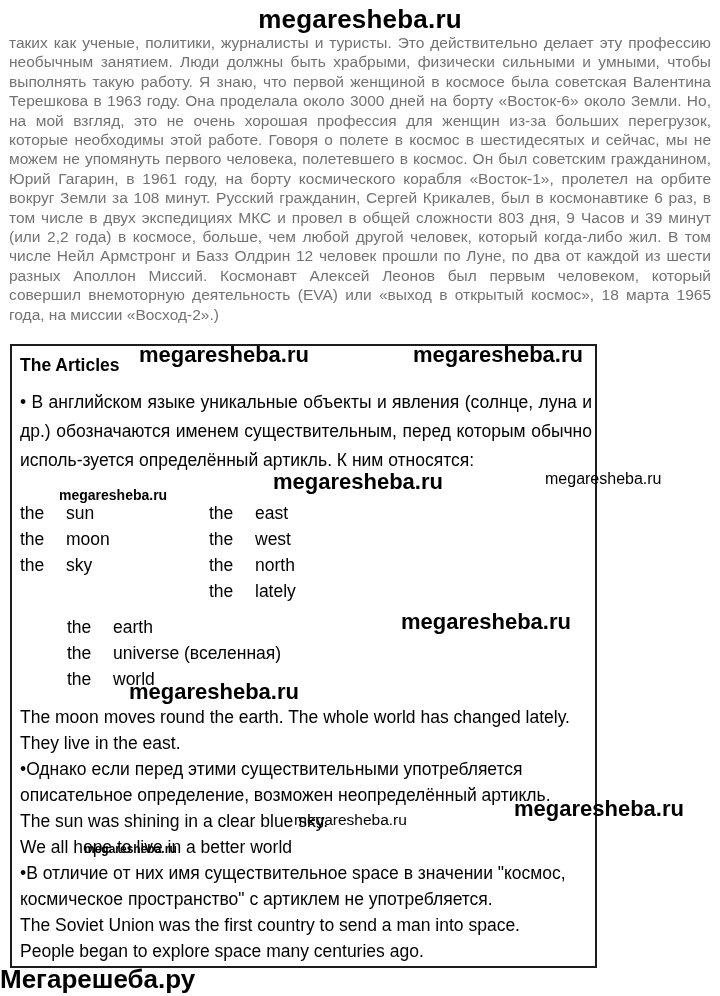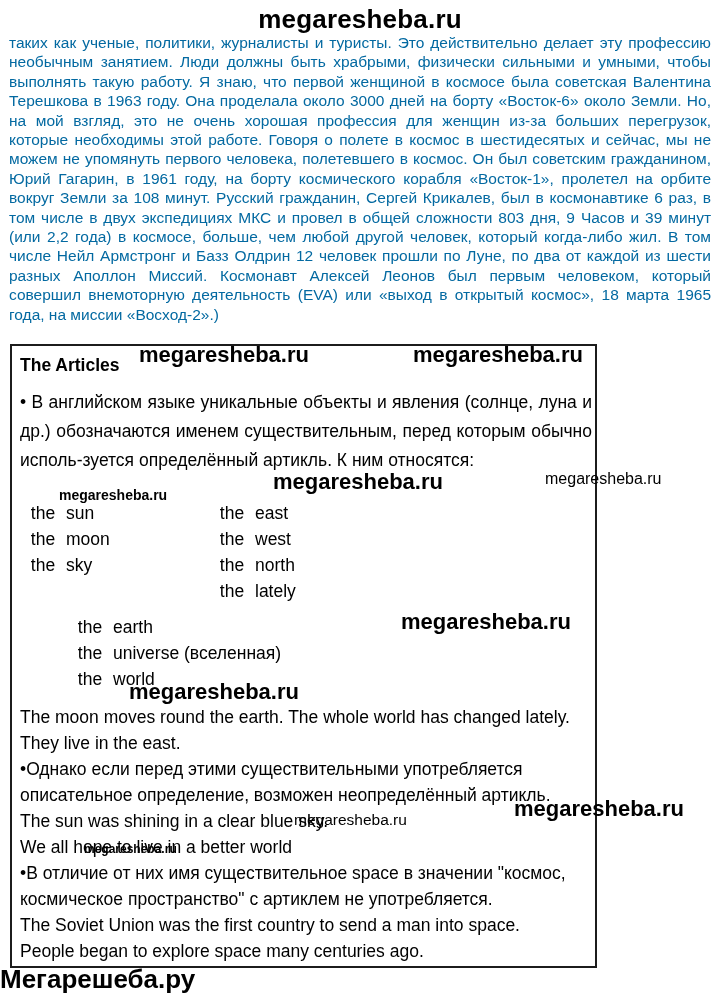--- a/index.html
+++ b/index.html
@@ -26,21 +26,21 @@
   }
 
   .intro {
     position: absolute;
     top: 33px;
     left: 9px;
     width: 702px;
     font-size: 15.5px;
     line-height: 19.4px;
     text-align: justify;
-    color: #0369a1;
+    color: #737373;
   }
 
   .articles-box {
     position: absolute;
     top: 344px;
     left: 10px;
     width: 587px;
     height: 624px;
     border: 2px solid #1c1c1c;
   }
@@ -60,21 +60,21 @@
     width: 572px;
     font-size: 17.5px;
     line-height: 29px;
     text-align: justify;
   }
 
   .word-list { position: absolute; font-size: 17.5px; line-height: 26px; }
   .list-a { top: 154px; left: 8px; }
   .list-b { top: 154px; left: 197px; }
   .list-c { top: 268px; left: 55px; }
-  .word-list .art { display: inline-block; width: 46px; text-align: center; }
+  .word-list .art { display: inline-block; width: 46px; }
   .word-list .word { display: inline-block; }
 
   .body-lines {
     position: absolute;
     top: 358px;
     left: 8px;
     width: 585px;
     font-size: 17.5px;
     line-height: 26px;
     white-space: nowrap;

